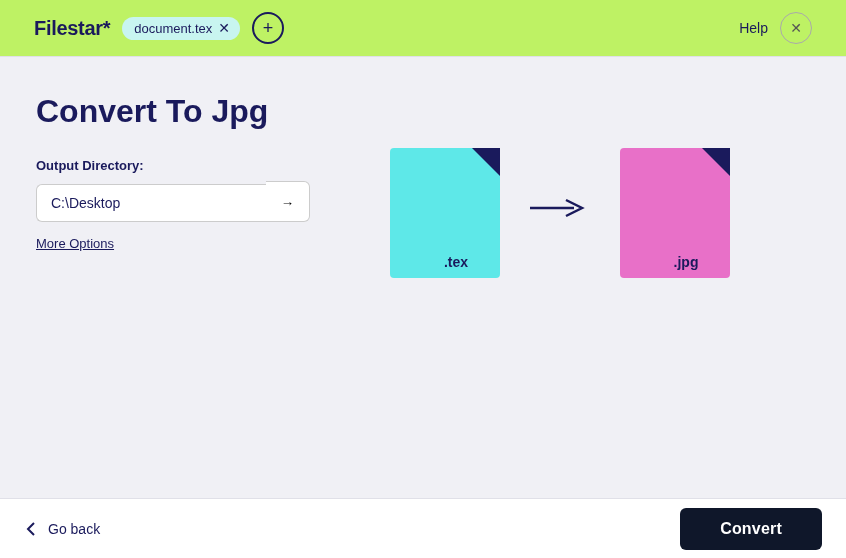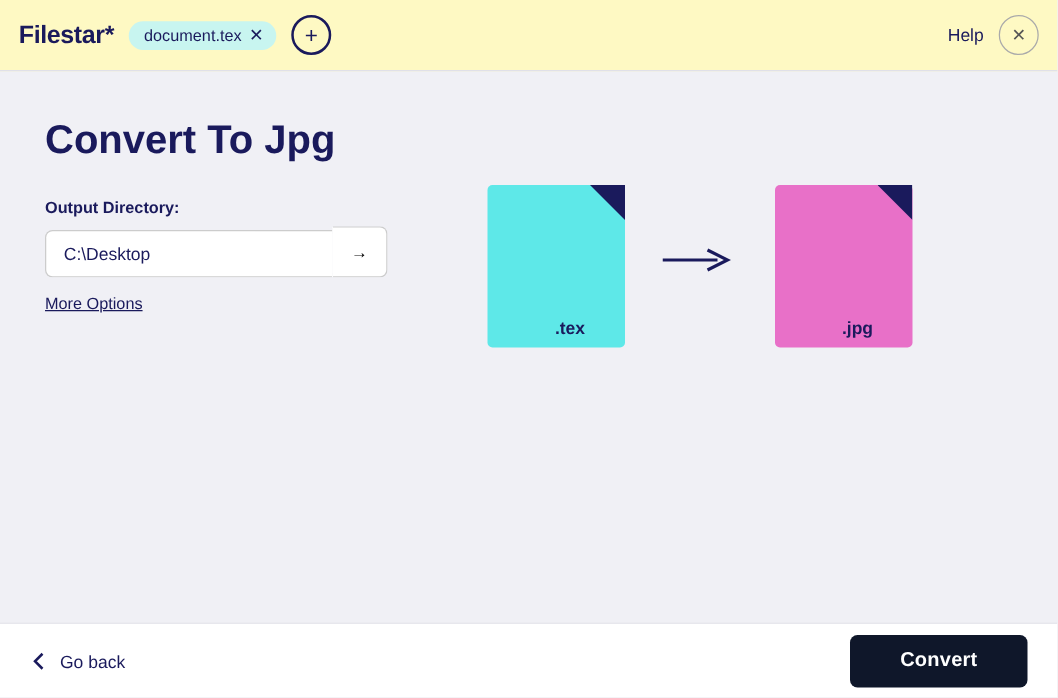--- a/index.html
+++ b/index.html
@@ -8,22 +8,22 @@
       background: #f0f0f5;
       width: 846px;
       height: 558px;
       overflow: hidden;
       display: flex;
       flex-direction: column;
     }
 
     
     .header {
-      background: #fef9c3;
-      padding: 12px 15px;
+      background: #bef264;
+      padding: 12px 34px;
       display: flex;
       align-items: center;
       justify-content: space-between;
       border-bottom: 1px solid #e0e0e8;
     }
     .header-left {
       display: flex;
       align-items: center;
       gap: 12px;
     }

